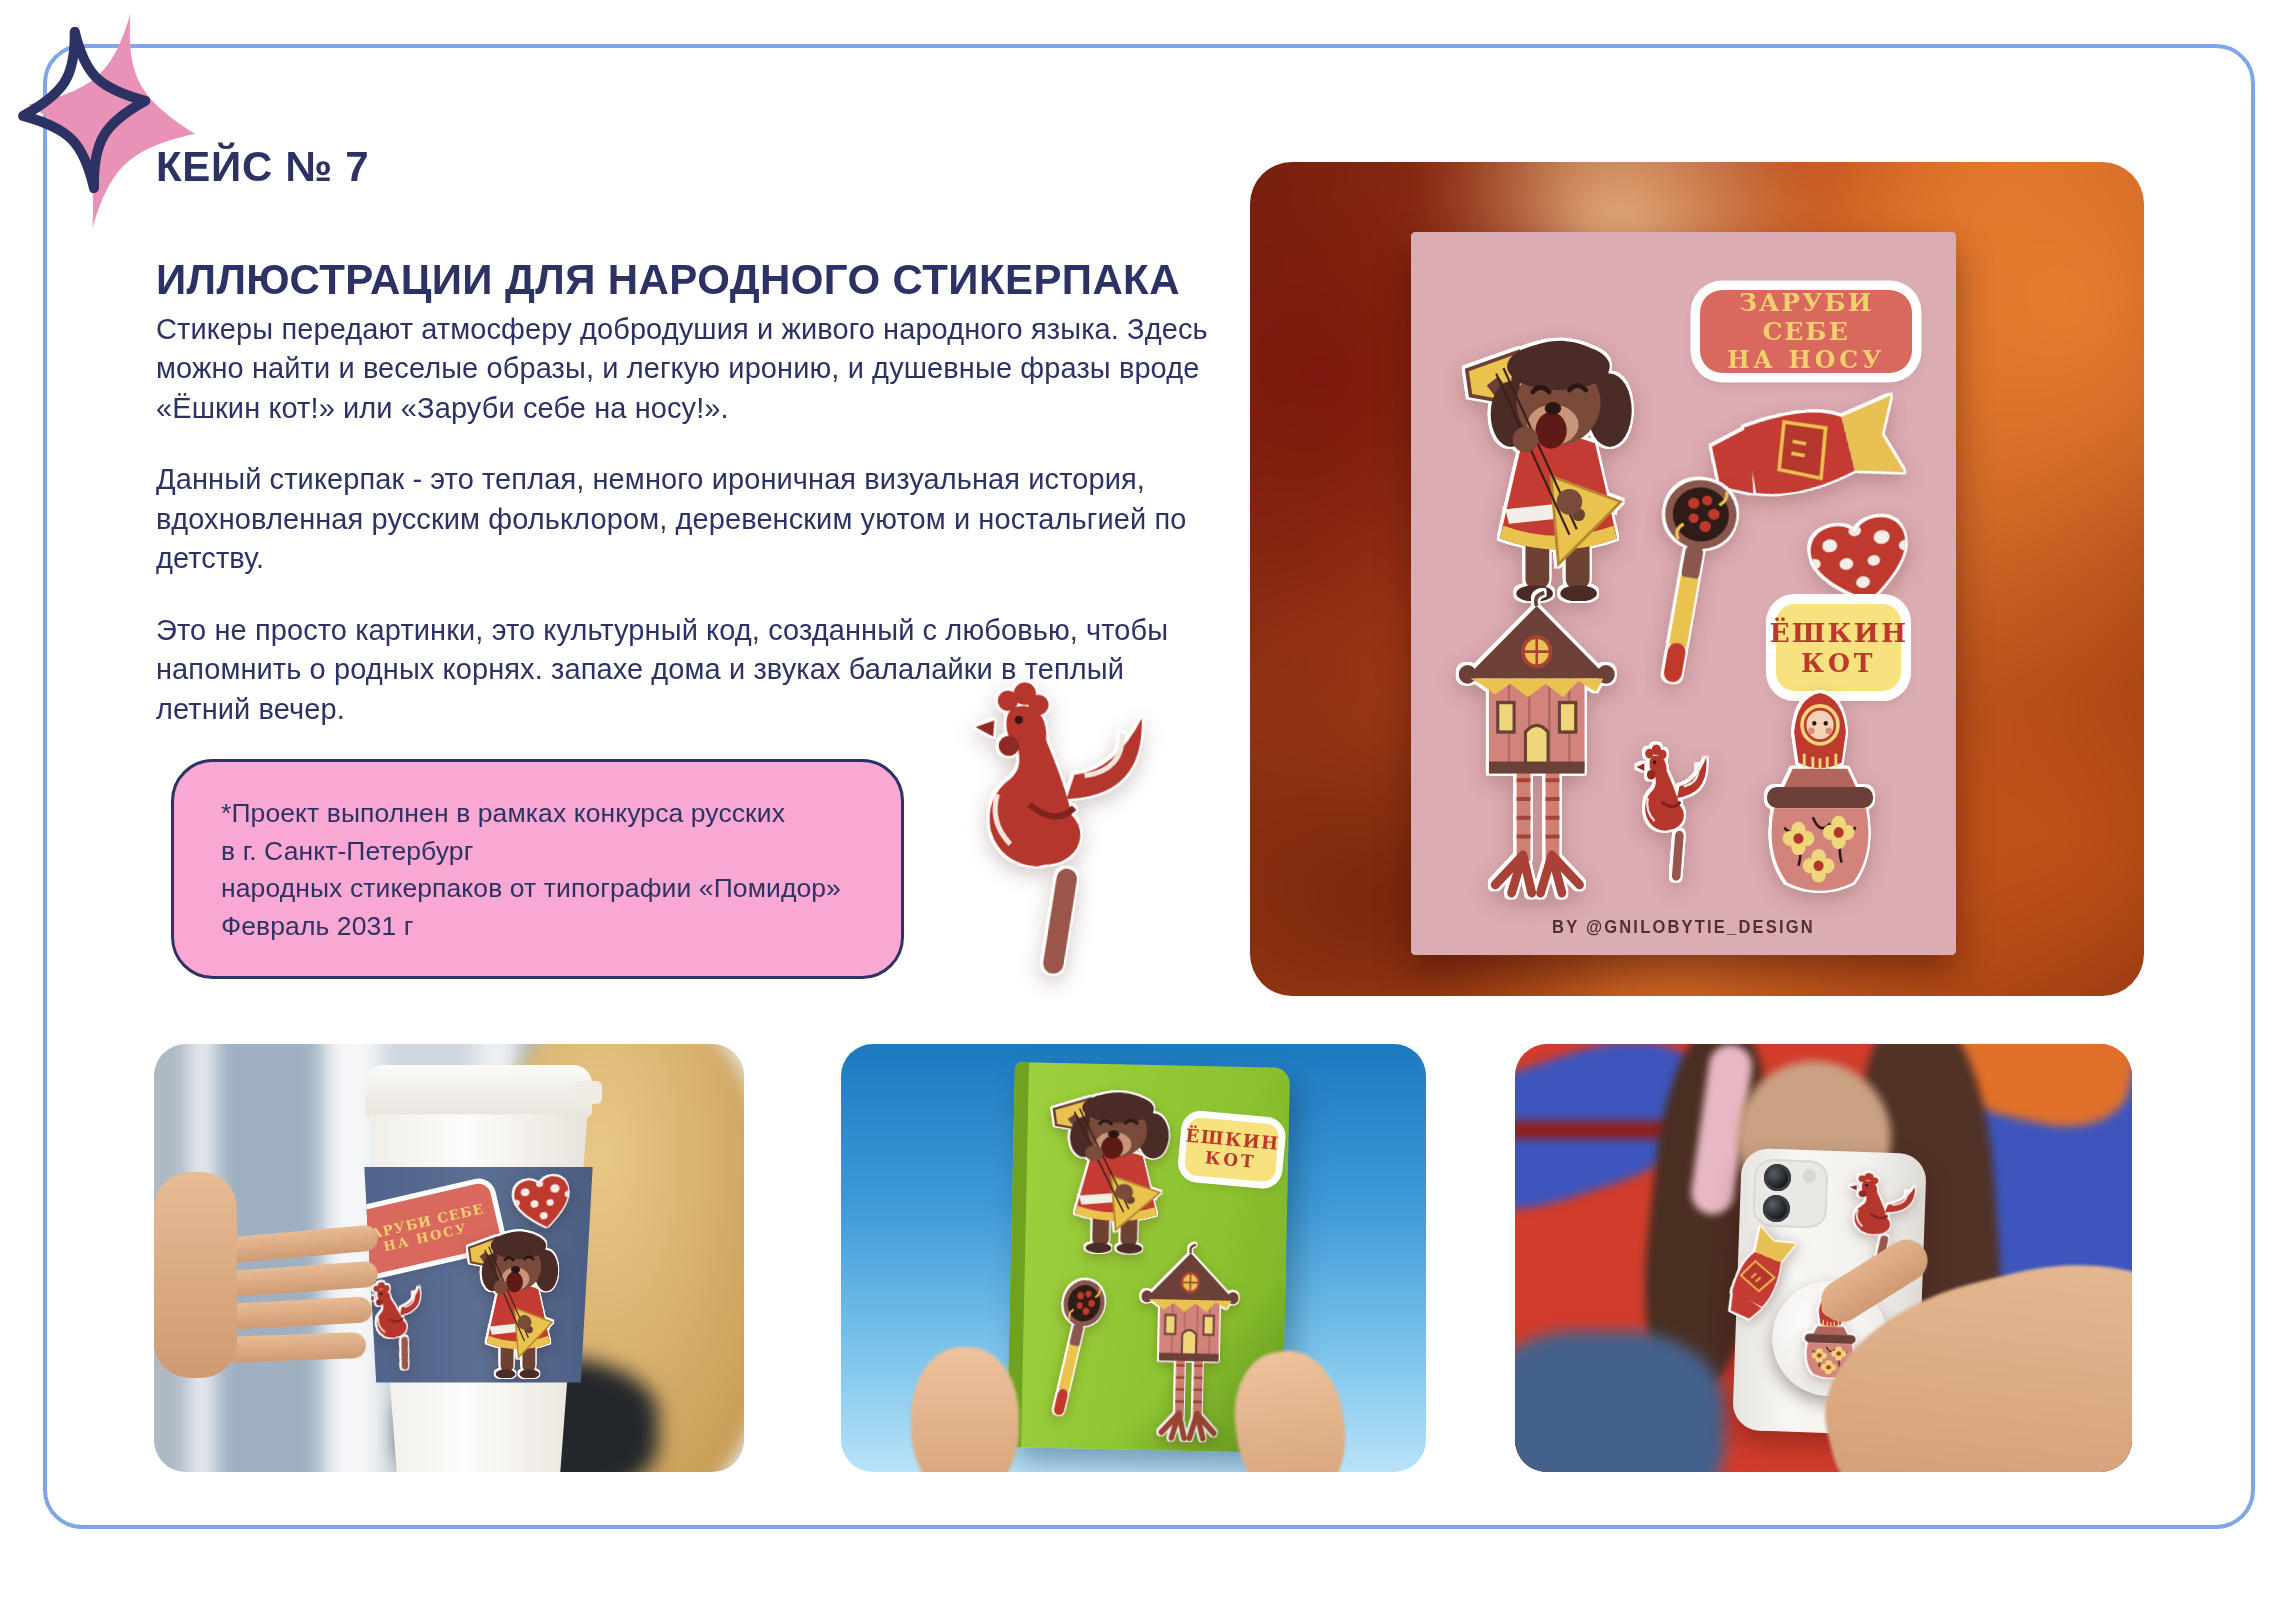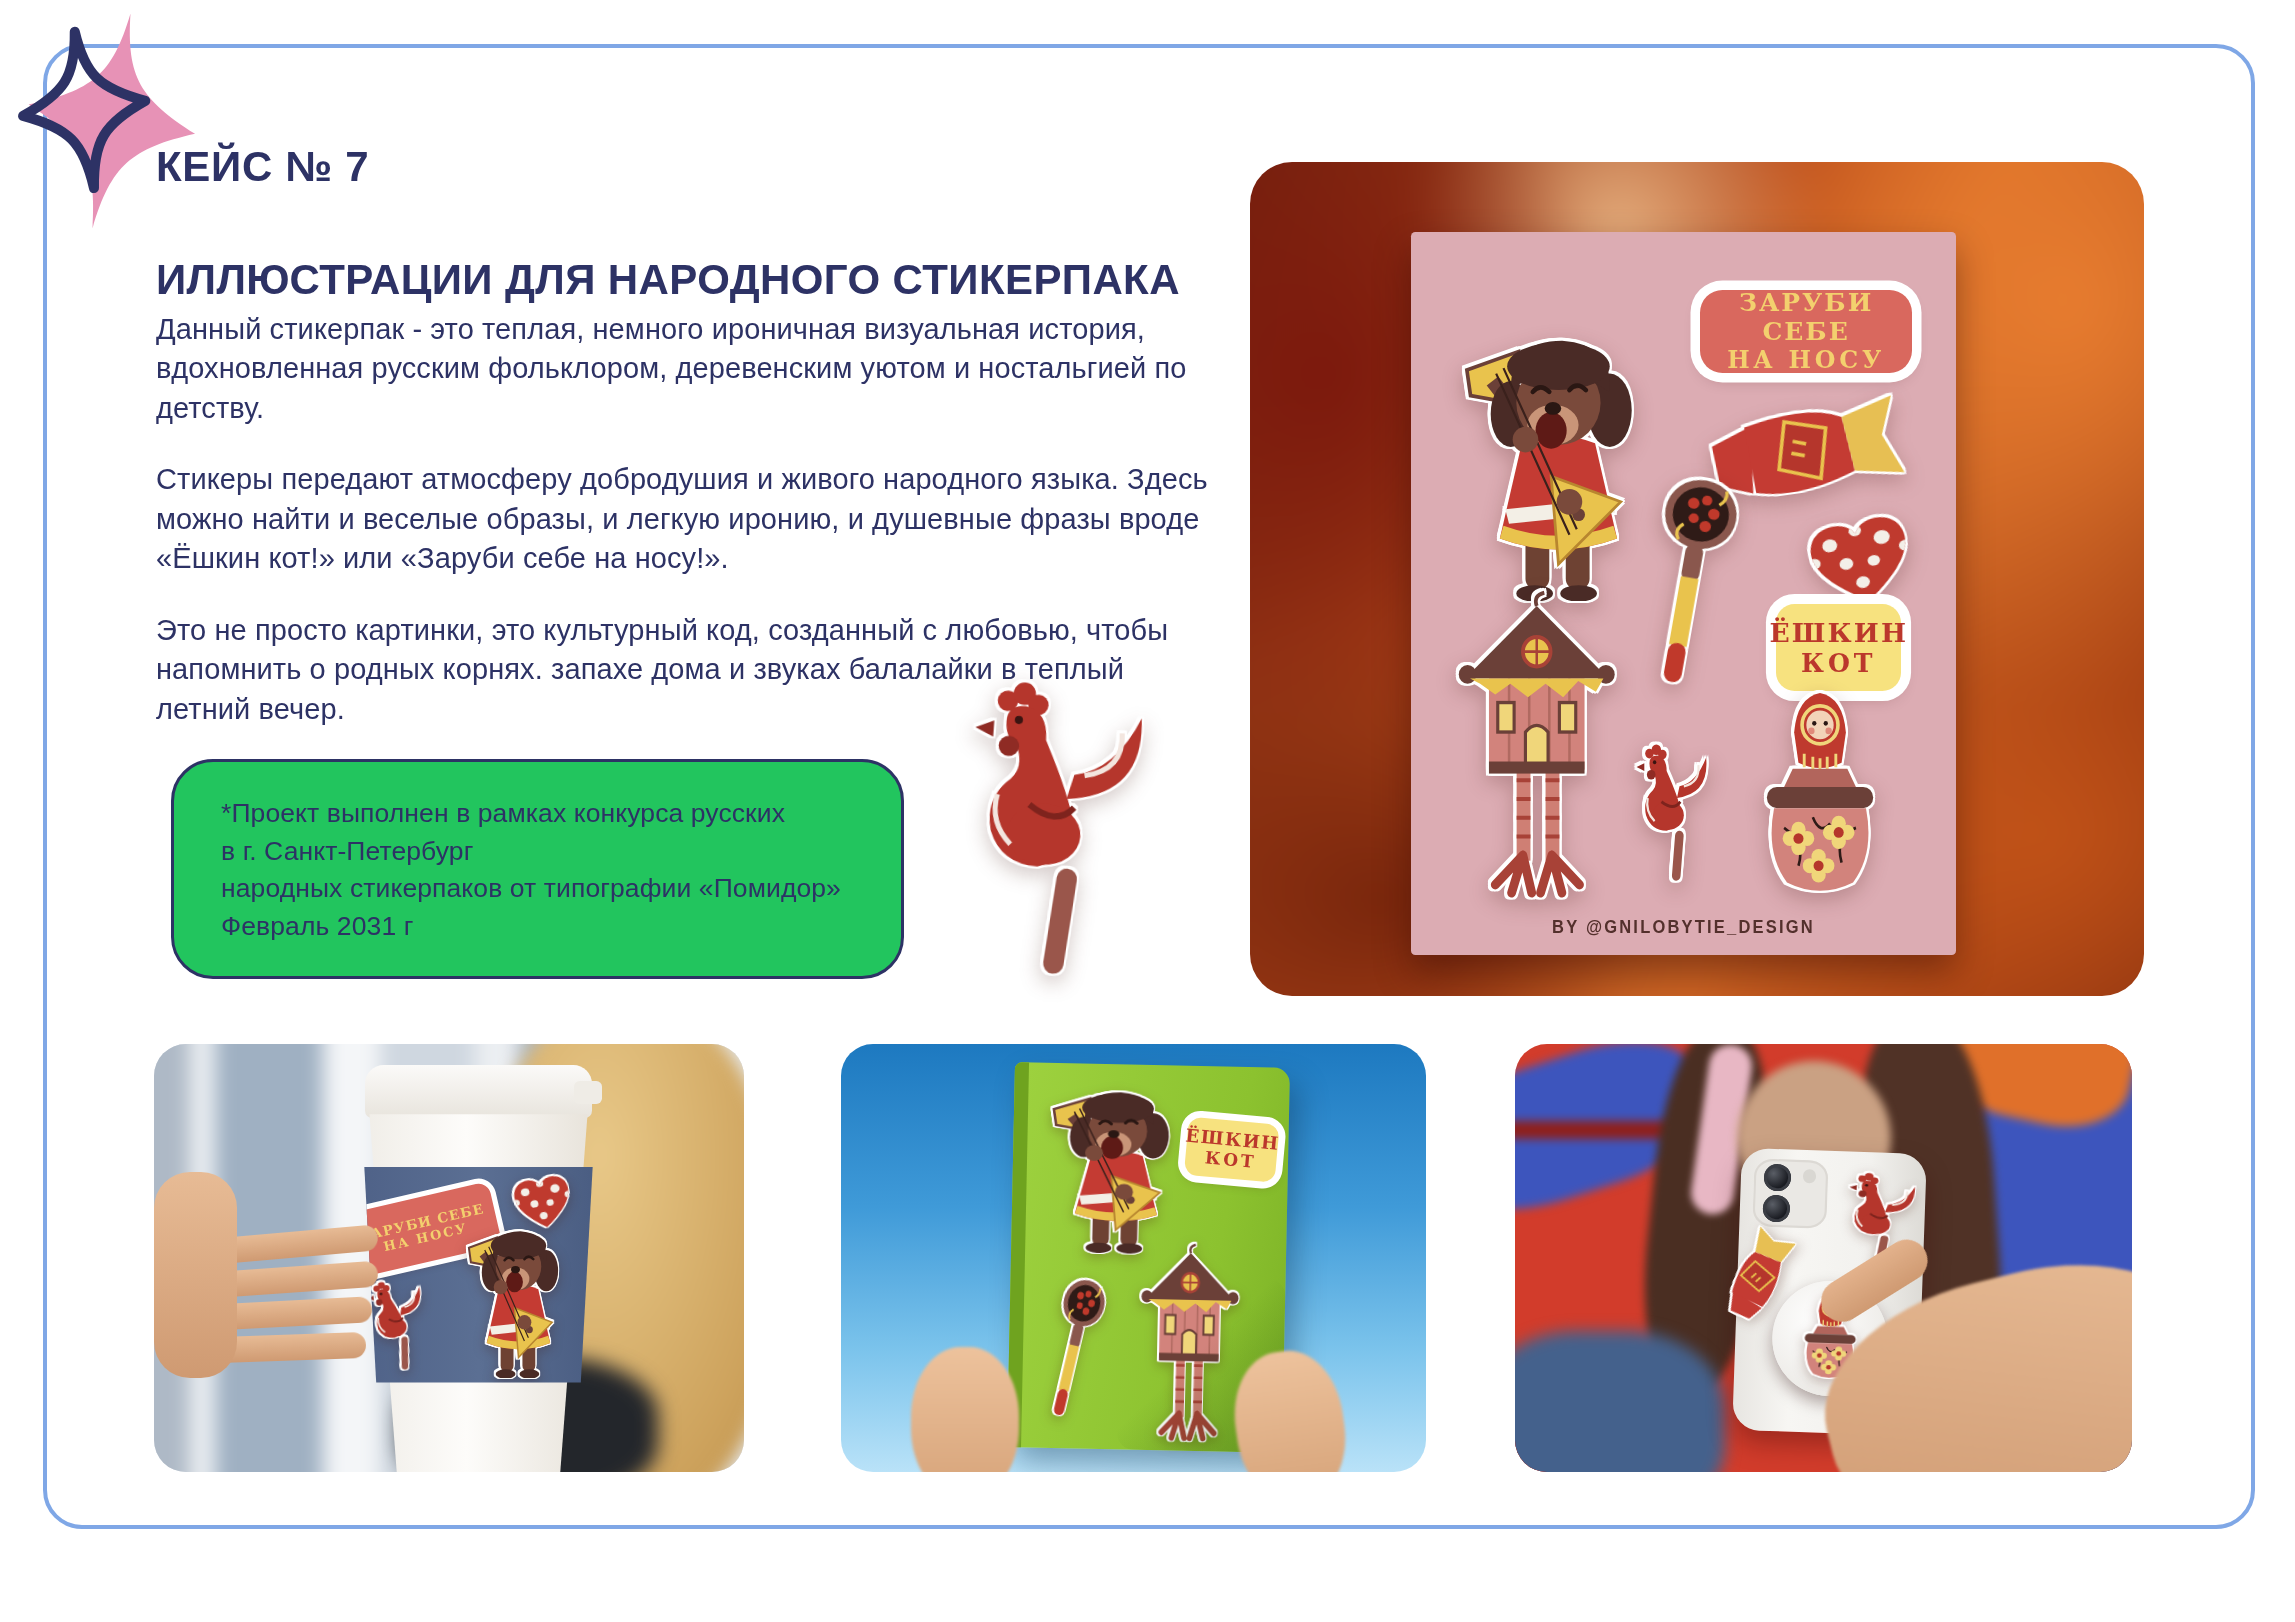--- a/index.html
+++ b/index.html
@@ -14,21 +14,21 @@
   
   .case-label { position:absolute; left:156px; top:143px; font-size:42px; font-weight:700;
                 color:#2d3265; letter-spacing:0.7px; }
   .page-title { position:absolute; left:156px; top:256px; font-size:42px; font-weight:700;
                 color:#2d3265; letter-spacing:0.4px; }
   .intro { position:absolute; left:156px; top:310px; width:1062px; }
   .intro p { font-size:29px; line-height:1.36; color:#2d3265; margin-bottom:32px; letter-spacing:0.1px; }
 
   .note-box { position:absolute; left:171px; top:759px; width:733px;
               border:3.6px solid #2d3265; border-radius:42px; padding:33px 47px 30px;
-              background:#22c55e; }
+              background:#f9a8d4; }
   .note-box .nl { font-size:26.5px; line-height:1.42; color:#2d3265; letter-spacing:0.1px; }
 
   
   .die { filter: drop-shadow(2.2px 0 0 #fff) drop-shadow(-2.2px 0 0 #fff)
                  drop-shadow(0 2.2px 0 #fff) drop-shadow(0 -2.2px 0 #fff)
                  drop-shadow(0 7.2px 10px rgba(60,15,5,.22)); }
   .die-sm { filter: drop-shadow(1.4px 0 0 #fff) drop-shadow(-1.4px 0 0 #fff)
                     drop-shadow(0 1.4px 0 #fff) drop-shadow(0 -1.4px 0 #fff)
                     drop-shadow(0 4.3px 5.7px rgba(60,15,5,.25)); }
   .sticker { position:absolute; }
@@ -285,22 +285,22 @@
 
   <svg class="sparkle" viewBox="0 0 290 370">
     <path d="M150,15 C160,105 185,130 268,165 C185,200 160,228 150,320 C140,228 115,200 32,165 C115,130 140,105 150,15 Z" fill="#e792b6" transform="rotate(10 150 167)"></path>
     <path d="M112,42 C119,105 137,125 198,150 C137,175 119,196 112,262 C105,196 87,175 26,150 C87,125 105,105 112,42 Z" fill="none" stroke="#2d3265" stroke-width="14" stroke-linejoin="round" transform="rotate(-7 112 152)"></path>
   </svg>
 
   <h1 class="case-label">КЕЙС № 7</h1>
   <h2 class="page-title">ИЛЛЮСТРАЦИИ ДЛЯ НАРОДНОГО СТИКЕРПАКА</h2>
 
   <section class="intro">
+    <p>Стикеры передают атмосферу добродушия и живого народного языка. Здесь можно найти и веселые образы, и легкую иронию, и душевные фразы вроде «Ёшкин кот!» или «Заруби себе на носу!».</p>
     <p>Данный стикерпак - это теплая, немного ироничная визуальная история, вдохновленная русским фольклором, деревенским уютом и ностальгией по детству.</p>
-    <p>Стикеры передают атмосферу добродушия и живого народного языка. Здесь можно найти и веселые образы, и легкую иронию, и душевные фразы вроде «Ёшкин кот!» или «Заруби себе на носу!».</p>
     <p>Это не просто картинки, это культурный код, созданный с любовью, чтобы напомнить о родных корнях. запахе дома и звуках балалайки в теплый летний вечер.</p>
   </section>
 
   <aside class="note-box">
     <div class="nl">*Проект выполнен в рамках конкурса русских</div>
     <div class="nl">в г. Санкт-Петербург</div>
     <div class="nl">народных стикерпаков от типографии «Помидор»</div>
     <div class="nl">Февраль 2031 г</div>
   </aside>
 

